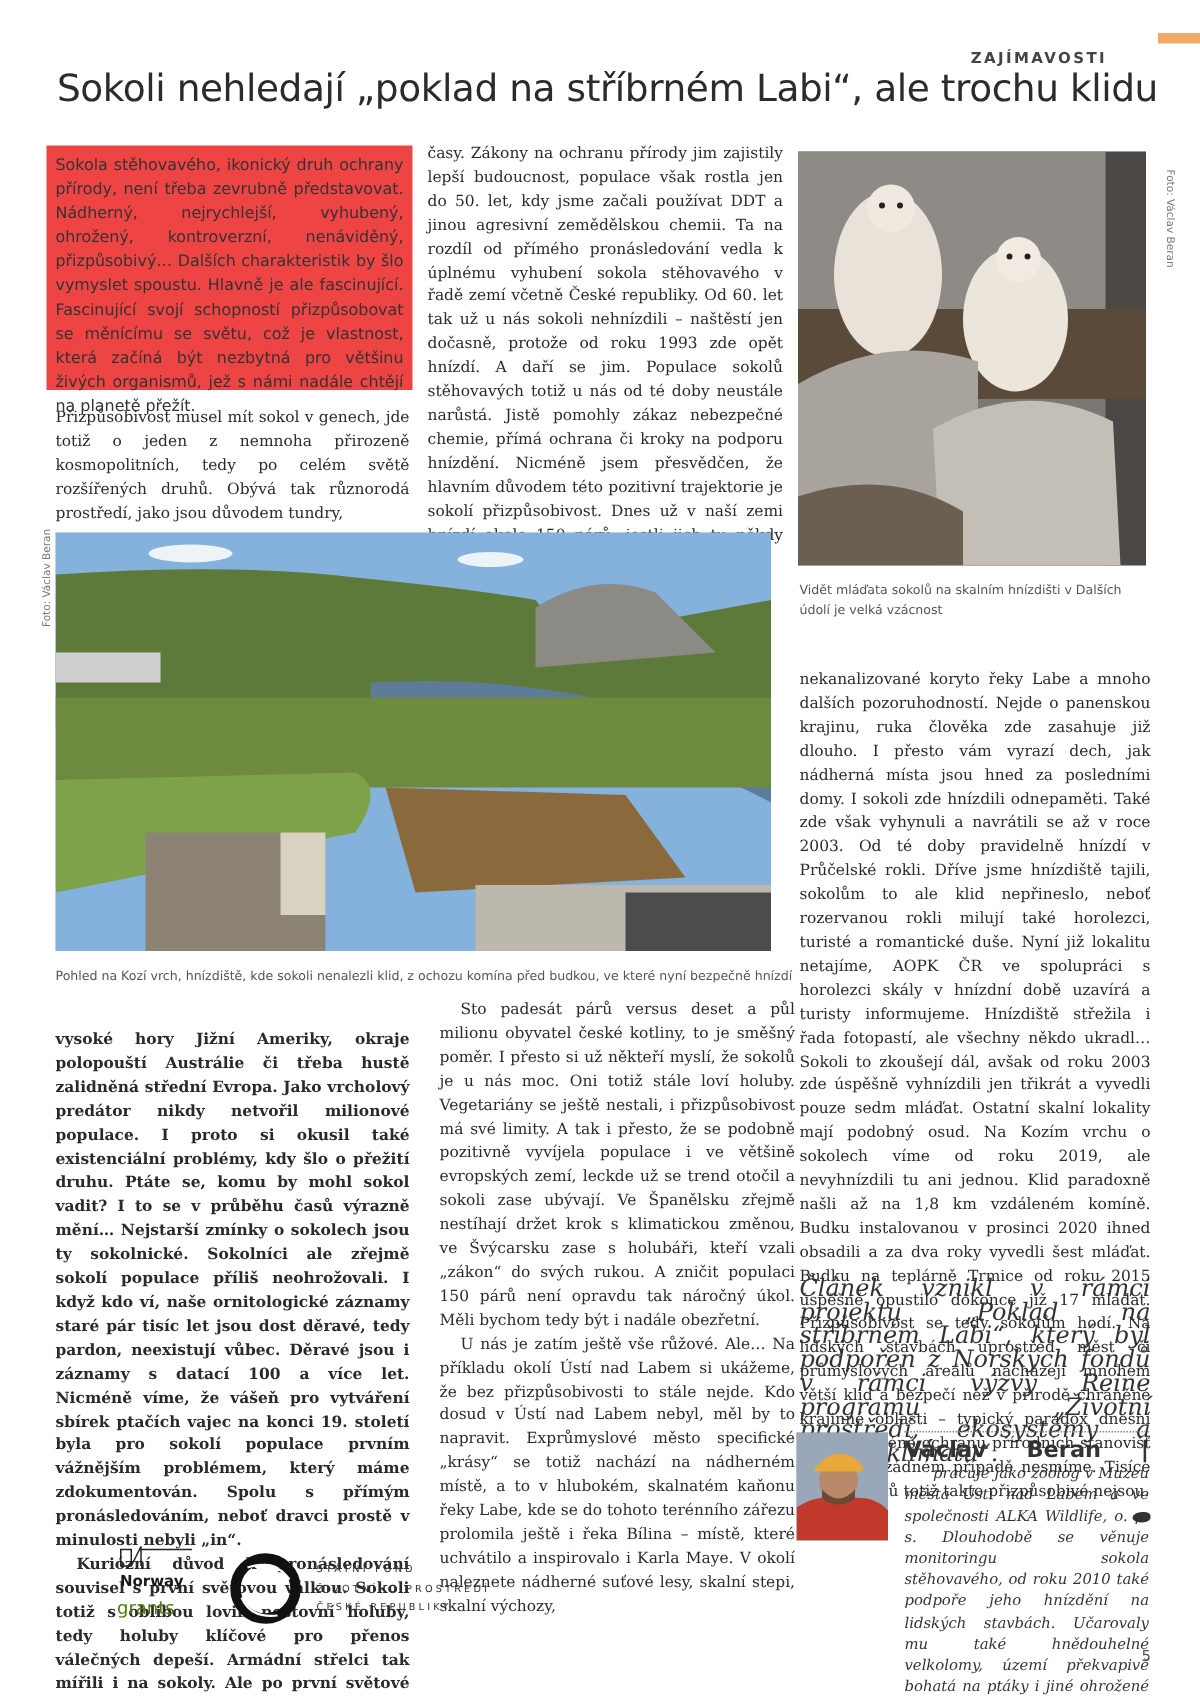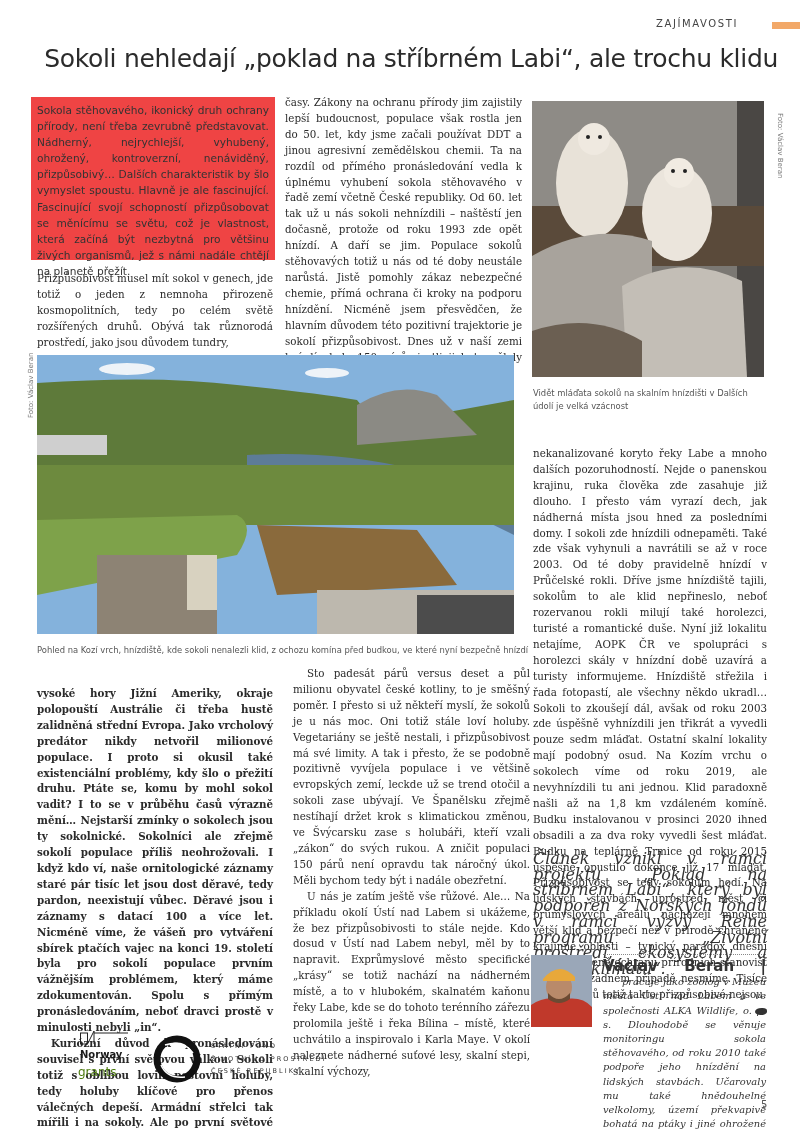--- a/index.html
+++ b/index.html
@@ -1,20 +1,20 @@
 <!DOCTYPE html>
 <html><head>
 <meta charset="utf-8">
 <style>
   html, body { margin: 0; padding: 0; background: #ffffff; }
   body { width: 800px; height: 1131px; position: relative; overflow: hidden; color: #2a2a2a; }
   .sans { font-family: "DejaVu Sans", sans-serif; }
   .serif { font-family: "DejaVu Serif", serif; }
 
-  .section-label { position: absolute; top: 18px; right: 62px; font-size: 10px; letter-spacing: 1.6px; color: #444; }
+  .section-label { position: absolute; top: 34px; right: 62px; font-size: 10px; letter-spacing: 1.6px; color: #444; font-weight: bold; }
   .section-bar { position: absolute; top: 22px; right: 0; width: 28px; height: 7px; background: #f2a868; }
 
   .title { position: absolute; top: 44px; left: 38px; width: 740px; font-size: 25px; color: #2b2b2b; letter-spacing: -0.3px; white-space: nowrap; }
 
   .lead { position: absolute; top: 97px; left: 31px; width: 244px; height: 163px; background: #ef4444; padding: 5px 6px; box-sizing: border-box;
           font-size: 10.6px; line-height: 16.1px; color: #333; text-align: justify; hyphens: auto; }
 
   .body-text { font-size: 10.3px; line-height: 15.9px; color: #2a2a2a; text-align: justify; hyphens: auto; margin: 0; }
   .body-text p { margin: 0; }
   .body-text p.indent { text-indent: 14px; }
@@ -57,21 +57,21 @@
   .green-title .green { color: #34c79b; }
   .green-sub { font-size: 7.4px; line-height: 11px; color: #333; margin-top: 2px; }
 
   .page-number { position: absolute; top: 1099px; left: 761px; font-size: 10px; color: #555; }
 </style>
 </head>
 <body class="sans">
 
 <div class="section-label">ZAJÍMAVOSTI</div>
 <div class="section-bar"></div>
-<h1 class="title sans" style="margin:0;font-weight:normal;text-align:right;">Sokoli nehledají „poklad na stříbrném Labi“, ale trochu klidu</h1>
+<h1 class="title sans" style="margin:0;font-weight:normal;">Sokoli nehledají „poklad na stříbrném Labi“, ale trochu klidu</h1>
 
 <div class="lead sans">Sokola stěhovavého, ikonický druh ochrany přírody, není třeba zevrubně představovat. Nádherný, nejrychlejší, vyhubený, ohrožený, kontroverzní, nenáviděný, přizpůsobivý… Dalších charakteristik by šlo vymyslet spoustu. Hlavně je ale fascinující. Fascinující svojí schopností přizpůsobovat se měnícímu se světu, což je vlastnost, která začíná být nezbytná pro většinu živých organismů, jež s námi nadále chtějí na planetě přežít.</div>
 
 <div class="col1a body-text serif">
   <p>Přizpůsobivost musel mít sokol v genech, jde totiž o jeden z nemnoha přirozeně kosmopolitních, tedy po celém světě rozšířených druhů. Obývá tak různorodá prostředí, jako jsou důvodem tundry,</p>
 </div>
 
 <div class="col2a body-text serif">
   <p>časy. Zákony na ochranu přírody jim zajistily lepší budoucnost, populace však rostla jen do 50. let, kdy jsme začali používat DDT a jinou agresivní zemědělskou chemii. Ta na rozdíl od přímého pronásledování vedla k úplnému vyhubení sokola stěhovavého v řadě zemí včetně České republiky. Od 60. let tak už u nás sokoli nehnízdili – naštěstí jen dočasně, protože od roku 1993 zde opět hnízdí. A daří se jim. Populace sokolů stěhovavých totiž u nás od té doby neustále narůstá. Jistě pomohly zákaz nebezpečné chemie, přímá ochrana či kroky na podporu hnízdění. Nicméně jsem přesvědčen, že hlavním důvodem této pozitivní trajektorie je sokolí přizpůsobivost. Dnes už v naší zemi hnízdí okolo 150 párů; jestli jich tu někdy bylo více, nevíme.</p>
 </div>

